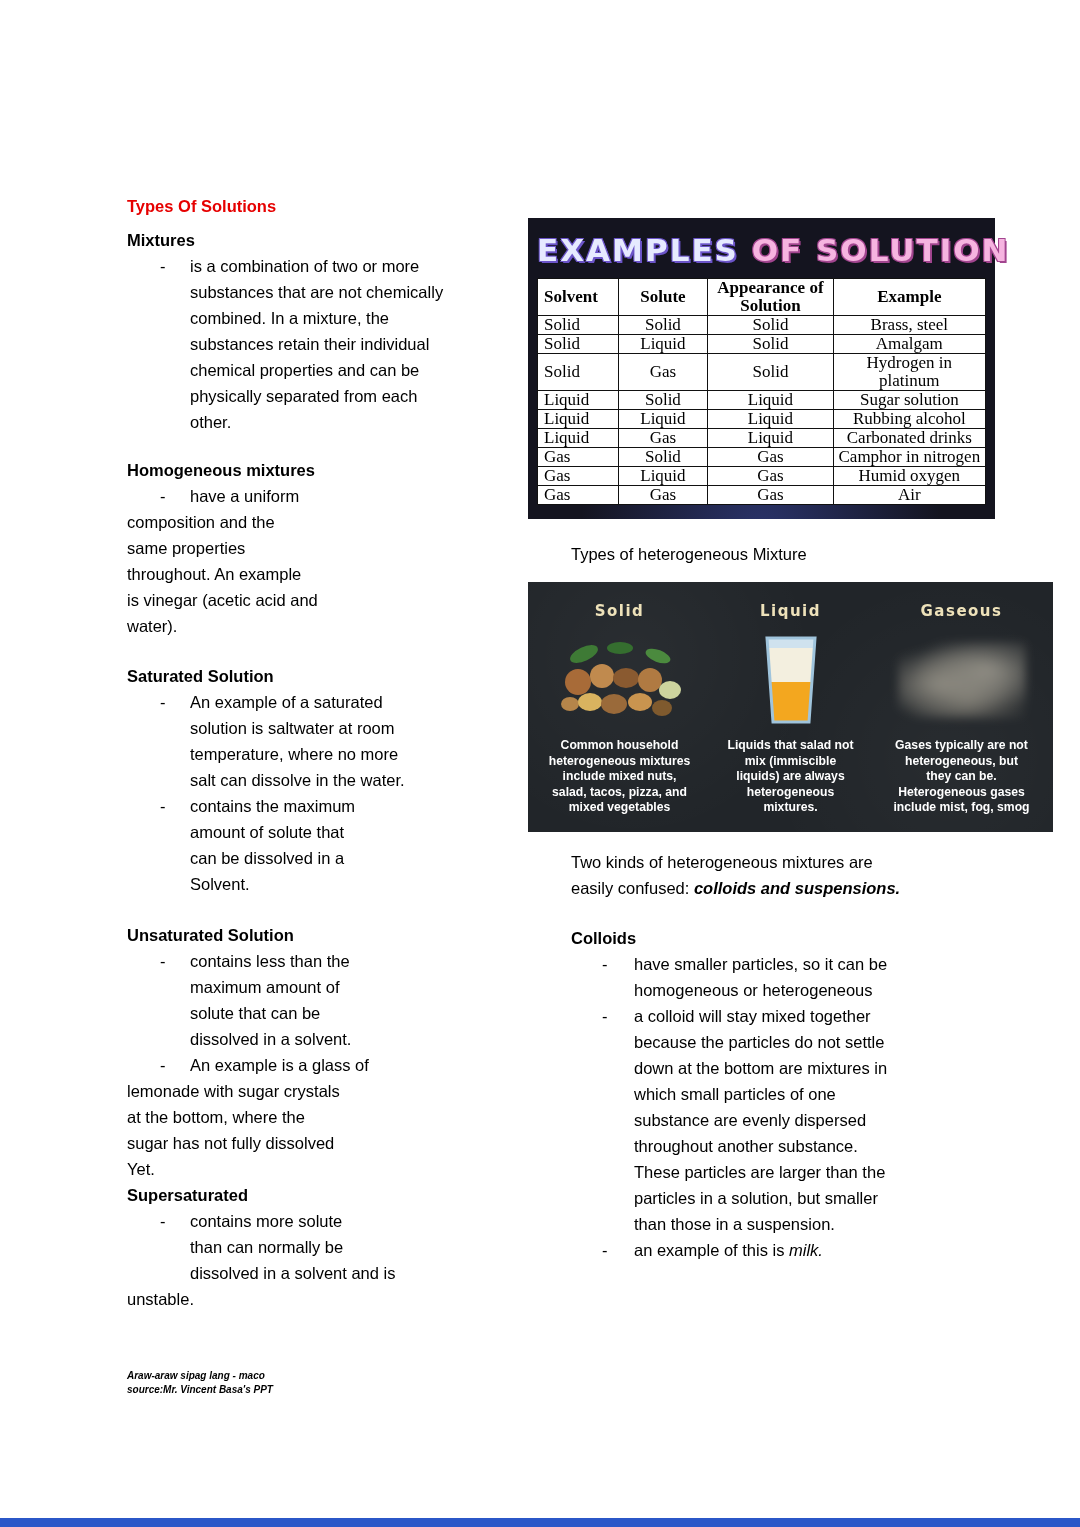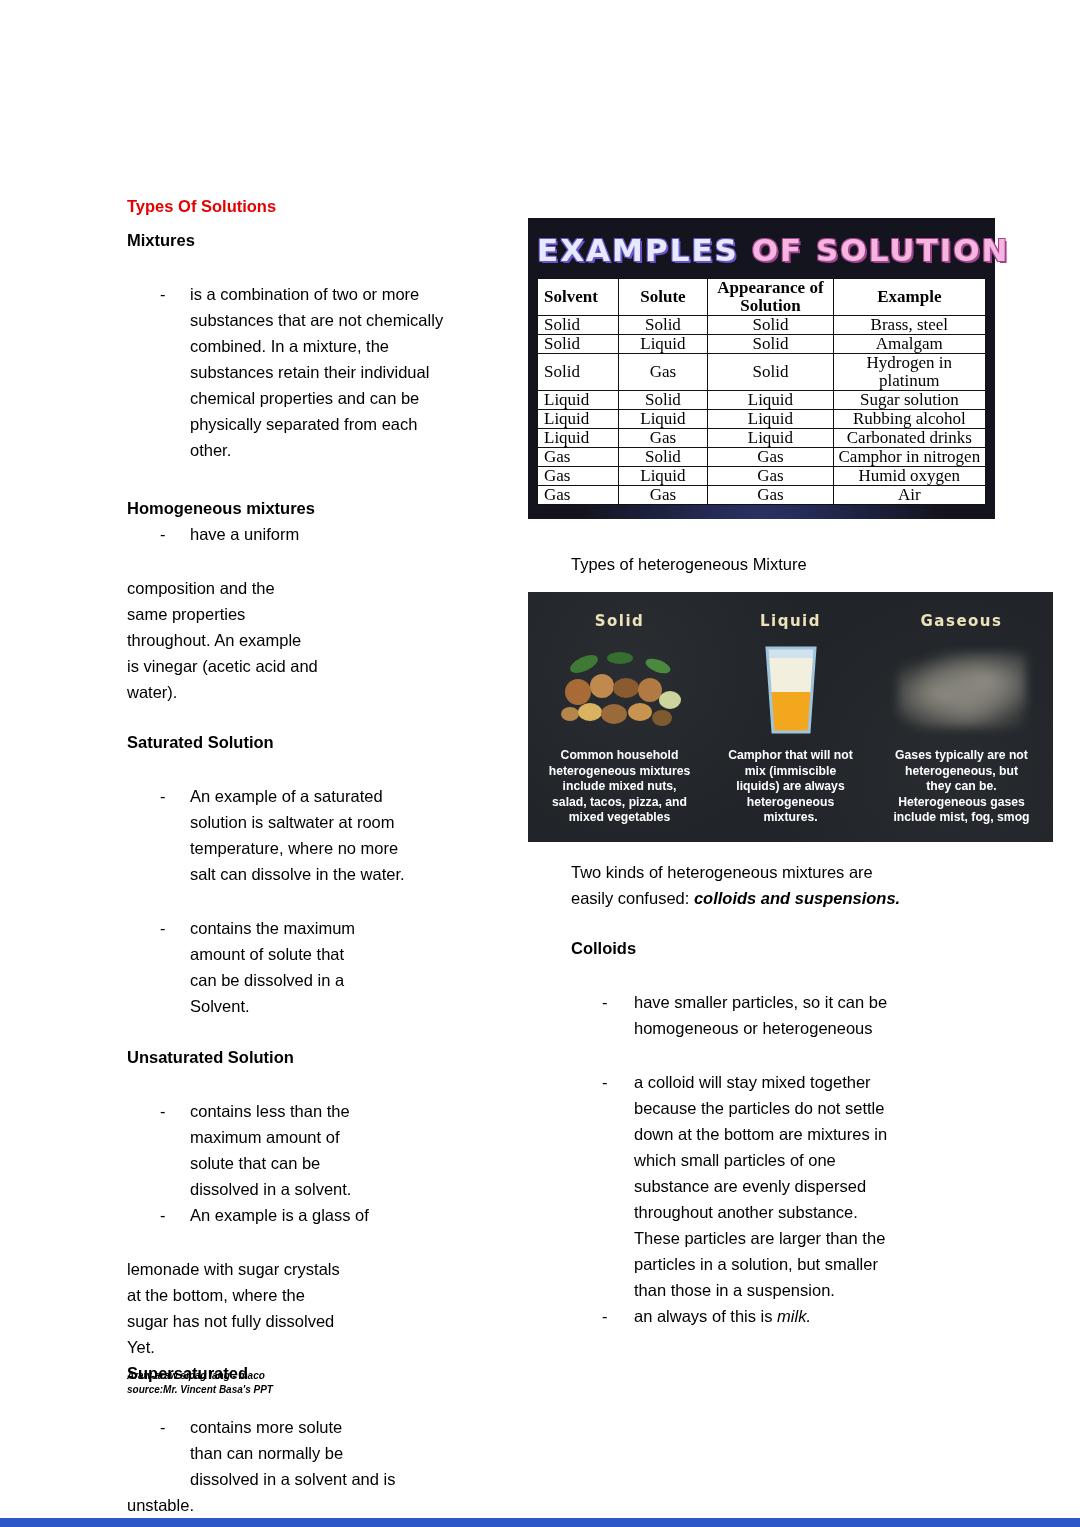--- a/index.html
+++ b/index.html
@@ -1,31 +1,31 @@
 <!DOCTYPE html>
 <html><head>
 <meta charset="utf-8">
 <style>
   html,body{margin:0;padding:0;}
   body{
     width:1080px;height:1527px;position:relative;overflow:hidden;
     background:#ffffff;color:#000;
     font-family:"Liberation Sans", sans-serif;
   }
-  .prelines{white-space:pre-line;margin-top:28px;}
+  .prelines{white-space:pre-line;}
 
   
   .left-col{
     position:absolute;left:127px;top:193px;width:380px;
     font-size:16.5px;line-height:26px;
   }
   .doc-title{color:#e60000;font-weight:700;}
   .sec-heading{font-weight:700;}
   .mt-blank{margin-top:8px;}
-  .mt-22{margin-top:32px;}
+  .mt-22{margin-top:22px;}
   .mt-24{margin-top:24px;}
   .mt-25{margin-top:25px;}
   .bullet{position:relative;padding-left:63px;}
   .bullet .dash{position:absolute;left:33px;top:0;}
   .flush{padding-left:0;}
 
   .footer-note{
     position:absolute;left:127px;top:1369px;
     font-size:10px;line-height:14px;font-weight:700;font-style:italic;
   }
@@ -303,21 +303,21 @@
                 </clipPath>
               </defs>
             <g clip-path="url(#glassclip)">
               <rect x="0" y="0" width="64" height="96" fill="#cfe2ee"></rect>
               <rect x="0" y="16" width="64" height="34" fill="#f3efdf"></rect>
               <rect x="0" y="50" width="64" height="40" fill="#f3a71f"></rect>
             </g>
             <path d="M8 6 L56 6 L50 90 L14 90 Z" fill="none" stroke="#9fc4dc" stroke-width="3"></path>
           </svg>
         </div>
-        <div class="hcol-caption prelines">Camphor that will not
+        <div class="hcol-caption prelines">Liquids that salad not
 mix (immiscible
 liquids) are always
 heterogeneous
 mixtures.</div>
       </div>
 
       <div class="hcol">
         <div class="hcol-label">Gaseous</div>
         <div class="hcol-art">
           <div class="smoke"></div>
@@ -350,21 +350,21 @@
 which small particles of one
 substance are evenly dispersed
 throughout another substance.
 These particles are larger than the
 particles in a solution, but smaller
 than those in a suspension.</div>
       </div>
       <div class="rbullet">
         <span class="dash">-</span>
         <div>
-          <span>an always of this is </span><span class="ital">milk.</span>
+          <span>an example of this is </span><span class="ital">milk.</span>
         </div>
       </div>
     </div>
 
   </div>
 
   <div class="bottom-bar"></div>
 
 </div>
 

